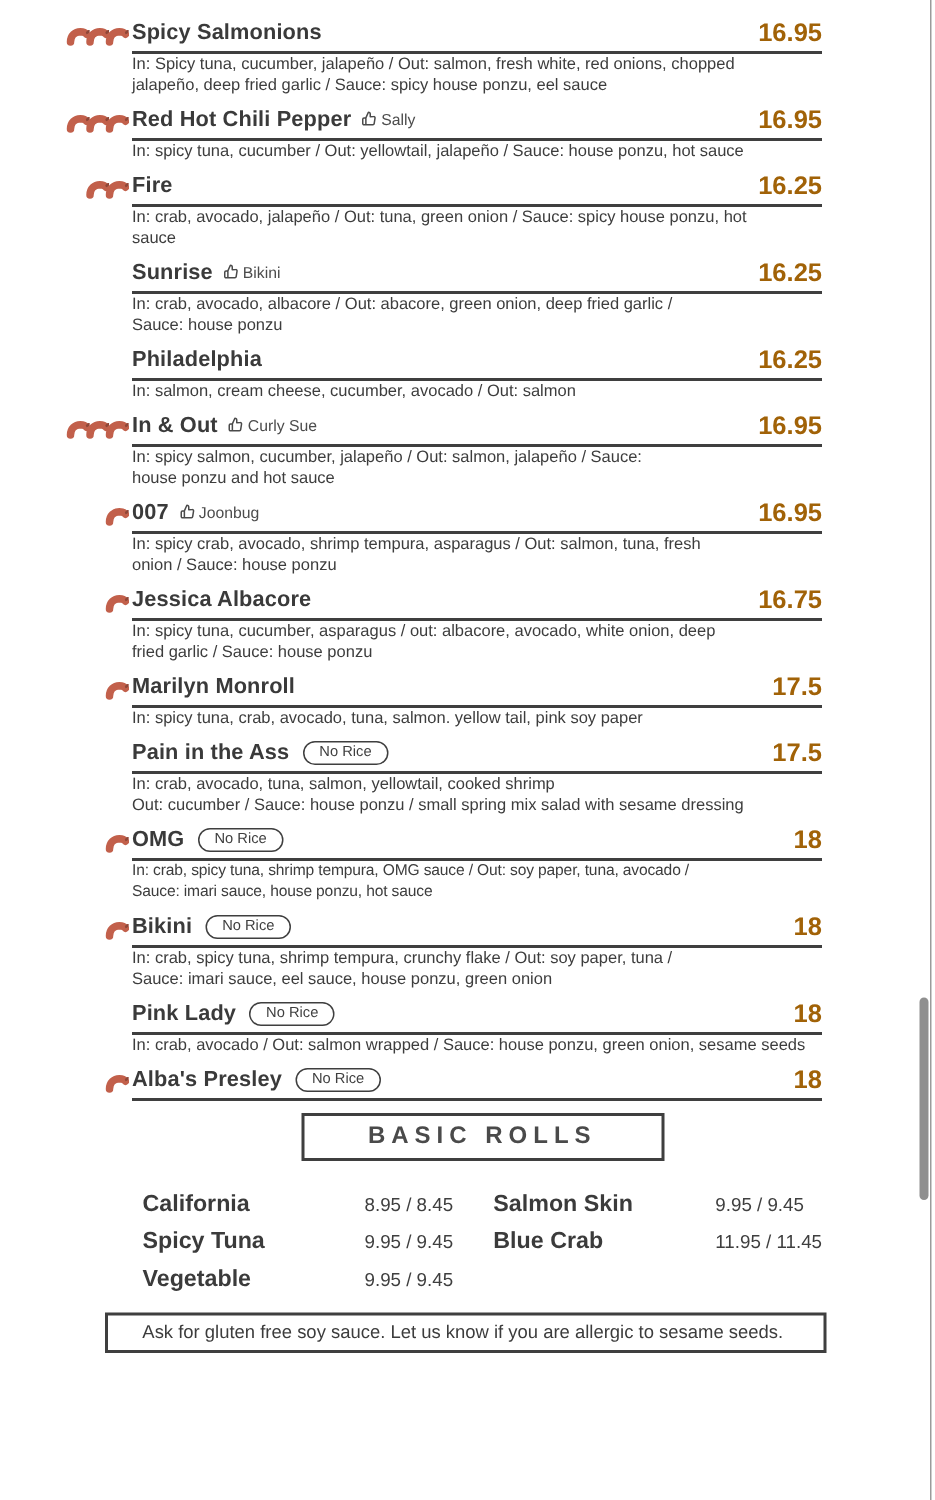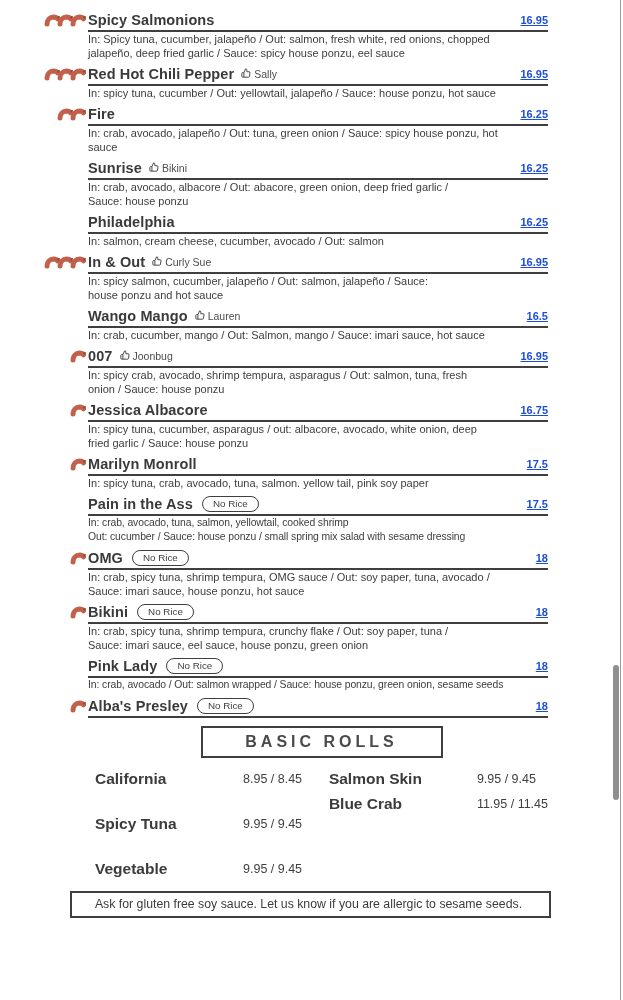--- a/index.html
+++ b/index.html
@@ -32,46 +32,46 @@
   .badge {
     margin-left: 9px;
     border: 1.5px solid #3f3f3f;
     border-radius: 10px;
     padding: 0 10px;
     font-size: 9.8px;
     line-height: 14px;
     color: #3f3f3f;
     white-space: nowrap;
   }
-  .price { margin-left: auto; font-size: 11px; font-weight: 700; color: #1d4ed8; text-decoration: underline; }
+  .price { margin-left: auto; font-size: 17px; font-weight: 700; color: #a16207; }
   .desc {
     font-size: 11px;
     line-height: 14px;
     color: #3d3d3d;
     padding-top: 0;
     white-space: pre-line;
     margin-right: -14px;
   }
   .item:nth-child(11) .desc, .item:nth-child(14) .desc { font-size: 10.4px; letter-spacing: -0.1px; }
 
   .basic { padding: 0 75px 0 95px; }
   .basic-title-box {
     width: 242px;
-    margin: 8px auto 8px auto;
+    margin: 8px auto 16px auto;
     border: 2px solid #3f3f3f;
     text-align: center;
     font-size: 16px;
     font-weight: 700;
     letter-spacing: 4px;
     color: #4a4a4a;
     padding: 5px 0;
   }
   .basic-grid { display: flex; }
   .col { display: flex; flex-direction: column; }
-  .col-left { width: 240px; gap: 20px; }
+  .col-left { width: 240px; }
   .pair { display: flex; align-items: center; height: 25px; }
   .rname { width: 138px; font-size: 15.5px; font-weight: 700; color: #3b3b3b; }
   .rprice { font-size: 12.5px; color: #3f3f3f; padding-left: 10px; white-space: nowrap; }
 
   .allergy-box {
     margin: 10px 72px 0 70px;
     border: 2px solid #3f3f3f;
     text-align: center;
     font-size: 12.3px;
     color: #3c3c3c;
@@ -206,35 +206,20 @@
             </svg></span>
           <span>Curly Sue</span>
         </span>
 
       <span class="price">16.95</span>
     </div>
     <div class="desc">In: spicy salmon, cucumber, jalapeño / Out: salmon, jalapeño / Sauce:
 house ponzu and hot sauce</div>
   </div>
 
-  <div class="item">
-    <div class="head">
-
-      <span class="title">Wango Mango</span>
-      <span class="attrib">
-          <span><svg width="10" height="10" viewBox="0 0 24 24" fill="none" stroke="#4a4a4a" stroke-width="2.4" stroke-linejoin="round">
-              <path d="M14 9V5a3 3 0 0 0-3-3l-4 9v11h11.28a2 2 0 0 0 2-1.7l1.38-9a2 2 0 0 0-2-2.3zM7 22H4a2 2 0 0 1-2-2v-7a2 2 0 0 1 2-2h3"></path>
-            </svg></span>
-          <span>Lauren</span>
-        </span>
-
-      <span class="price">16.5</span>
-    </div>
-    <div class="desc">In: crab, cucumber, mango / Out: Salmon, mango / Sauce: imari sauce, hot sauce</div>
-  </div>
 
   <div class="item">
     <div class="head">
       <span class="chilis">
           <svg width="16" height="14" viewBox="0 0 16 14">
             <path d="M3 11 C3 6.8 6 4.2 9.6 4.1 C11.6 4.1 12.9 4.8 13.6 5.8" fill="none" stroke="#c2604b" stroke-width="5" stroke-linecap="round"></path>
             <path d="M13.2 4.6 C14.2 2.9 15.6 2.9 15.8 3.1 C16 4.4 15 5.6 13.7 5.8 Z" fill="#8f4637"></path>
           </svg>
         </span>
       <span class="title">007</span>

